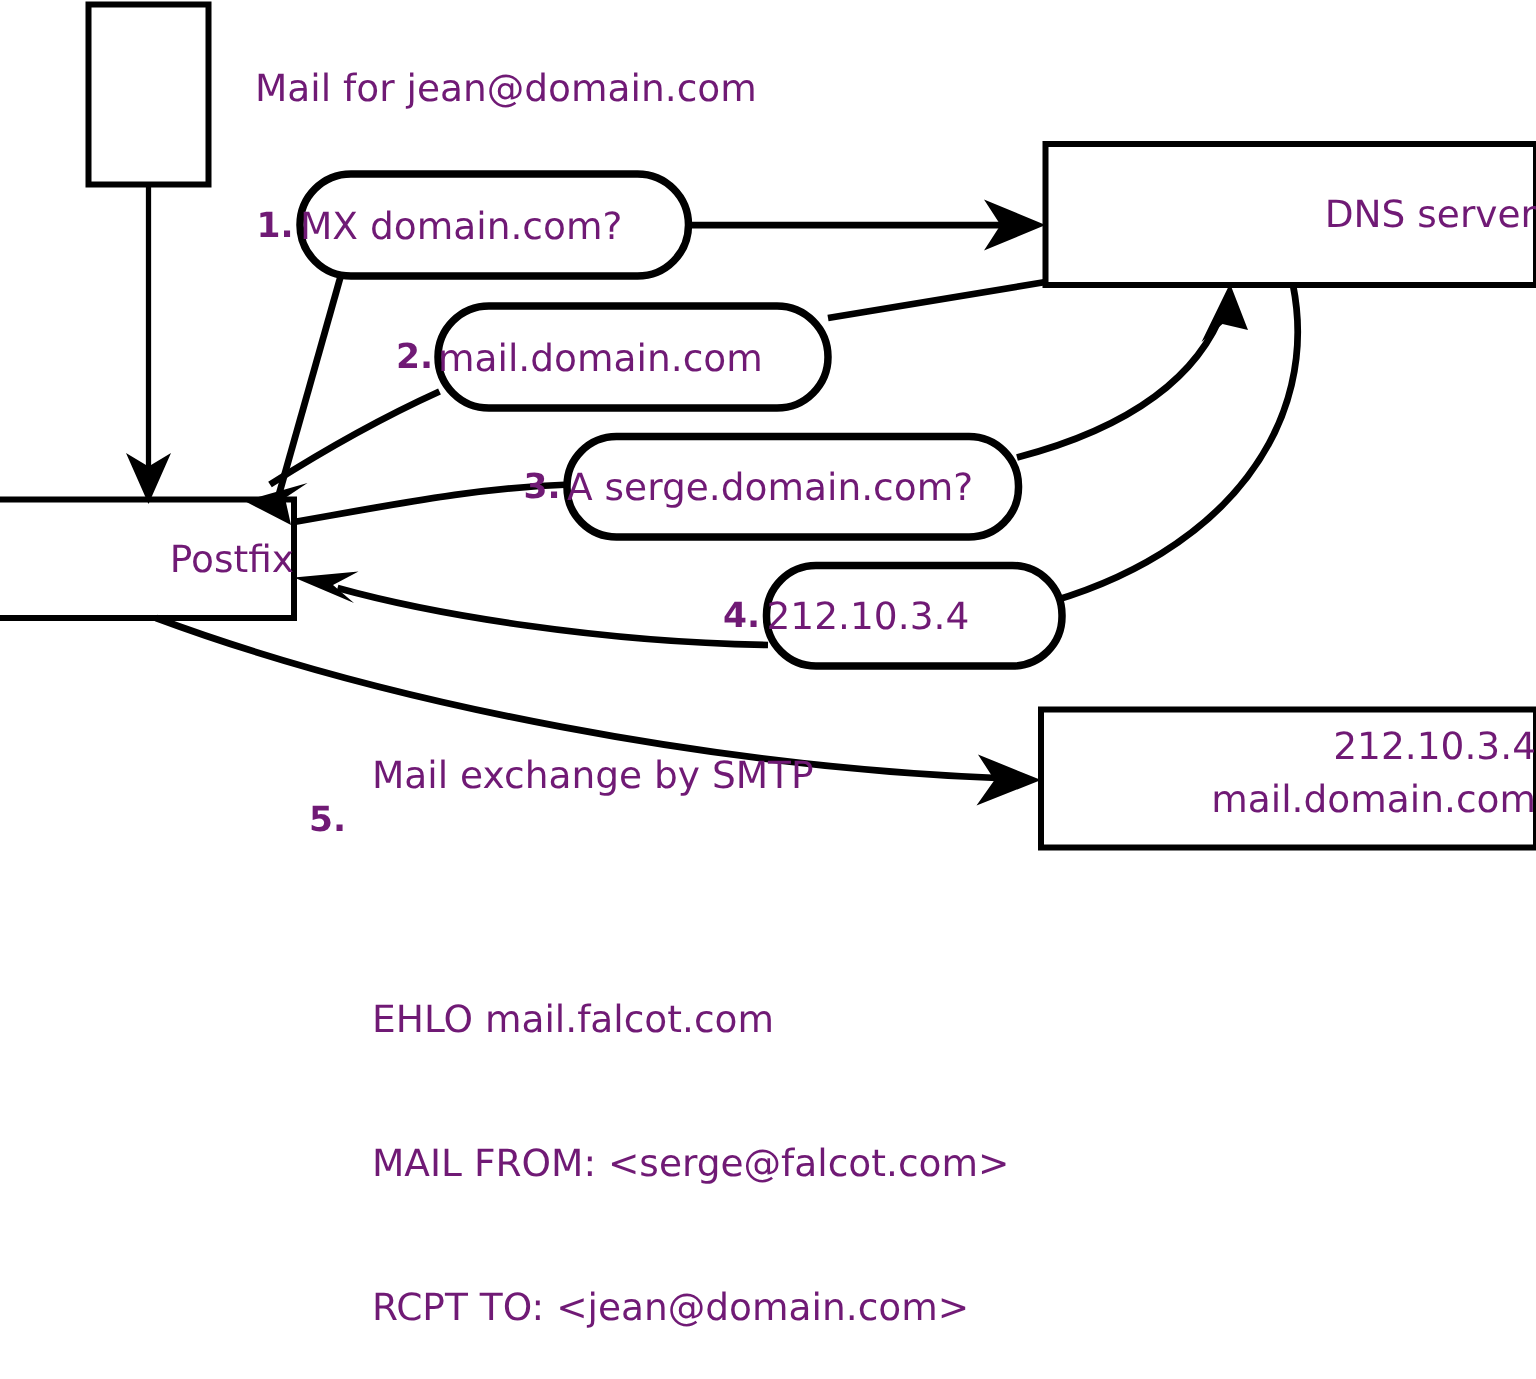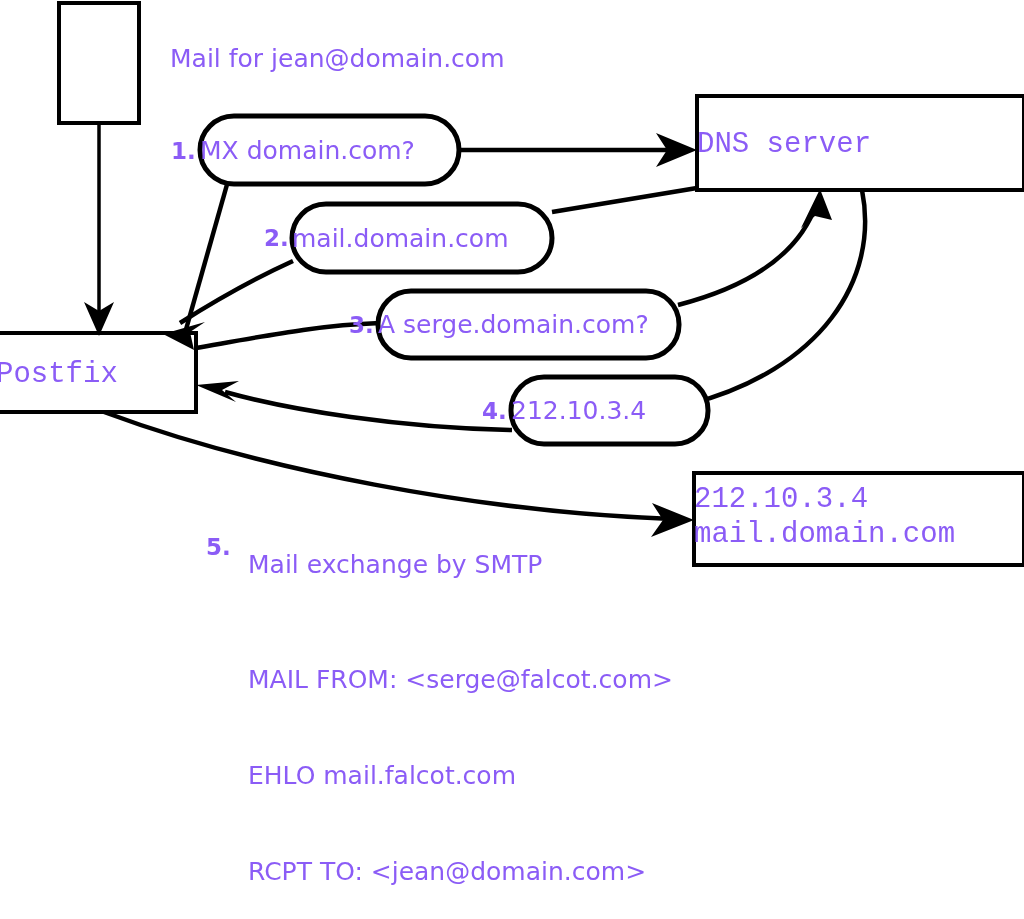--- a/index.html
+++ b/index.html
@@ -43,28 +43,27 @@
     stroke: #000000;
     stroke-width: 3.5;
   }
   .arrowhead {
     fill: #000000;
     stroke: none;
   }
   .lbl {
     position: absolute;
     font-family: "DejaVu Sans", sans-serif;
-    color: #8b5cf6;
+    color: #701a75;
     white-space: pre;
     line-height: 1;
   }
   .node-label {
-    font-size: 29px;
-    text-align: left;
-    font-family: Liberation Mono, monospace;
+    font-size: 25px;
+    text-align: right;
   }
   .bubble-label {
     font-size: 25px;
     text-align: left;
   }
   .step-num {
     font-size: 23px;
     font-weight: bold;
   }
   .caption {
@@ -140,25 +139,25 @@
   <div class="lbl step-num" style="left:264px; top:227px;">2.</div>
   <div class="lbl step-num" style="left:349px; top:314px;">3.</div>
   <div class="lbl step-num" style="left:482px; top:400px;">4.</div>
   <div class="lbl step-num" style="left:206px; top:536px;">5.</div>
 
   <div class="lbl bubble-label" style="left:200px; top:138px; width:259px;">MX domain.com?</div>
   <div class="lbl bubble-label" style="left:292px; top:226px; width:260px;">mail.domain.com</div>
   <div class="lbl bubble-label" style="left:378px; top:312px; width:301px;">A serge.domain.com?</div>
   <div class="lbl bubble-label" style="left:511px; top:398px; width:197px;">212.10.3.4</div>
 
-  <div class="lbl caption" style="left:248px; top:552px;">Mail exchange by SMTP</div>
+  <div class="lbl caption" style="left:248px; top:504px;">Mail exchange by SMTP</div>
 
   <div class="lbl mono-block" style="left:248px; top:600px;">
+    <div>EHLO mail.falcot.com</div>
     <div>MAIL FROM: &lt;serge@falcot.com&gt;</div>
-    <div>EHLO mail.falcot.com</div>
     <div>RCPT TO: &lt;jean@domain.com&gt;</div>
     
     
     
     
     
     
     
   </div>
 

